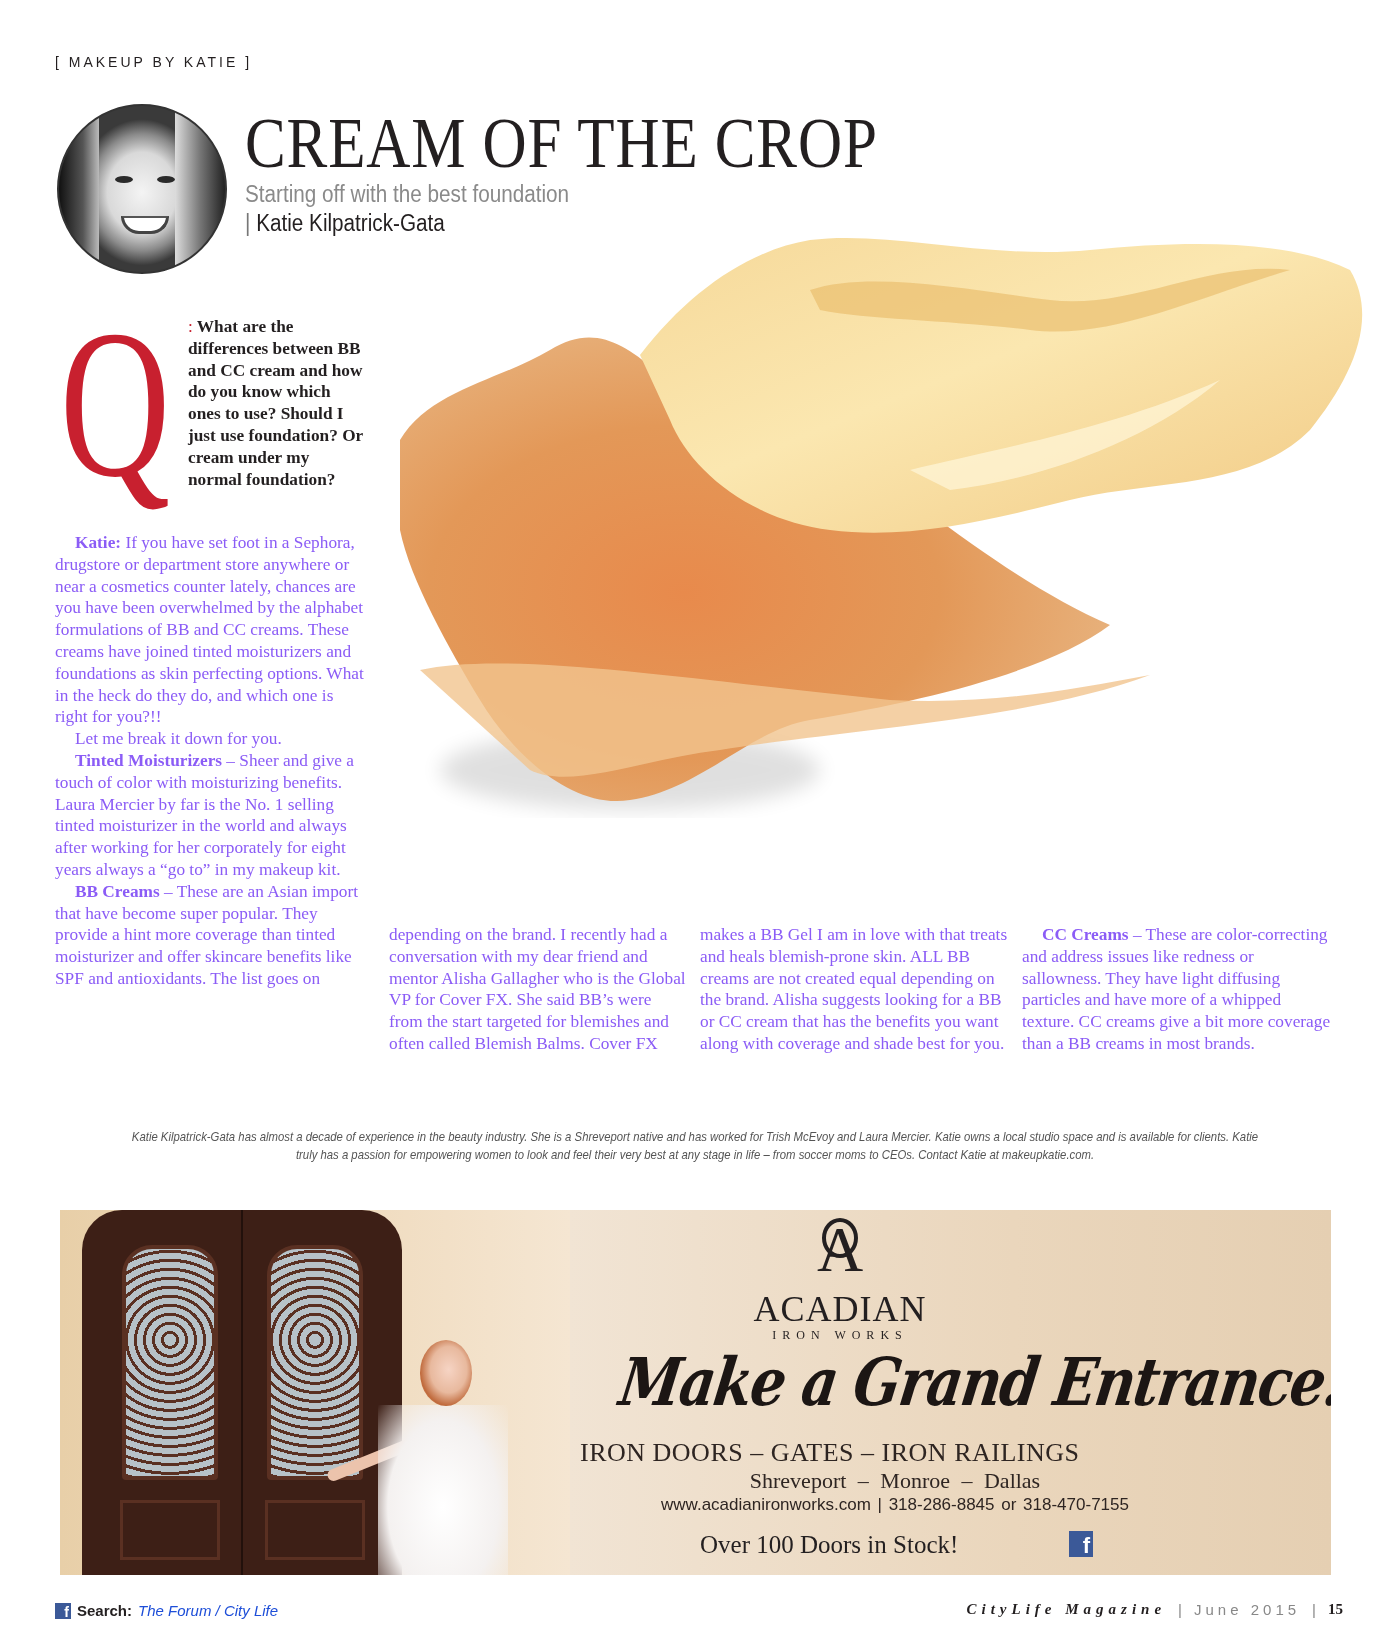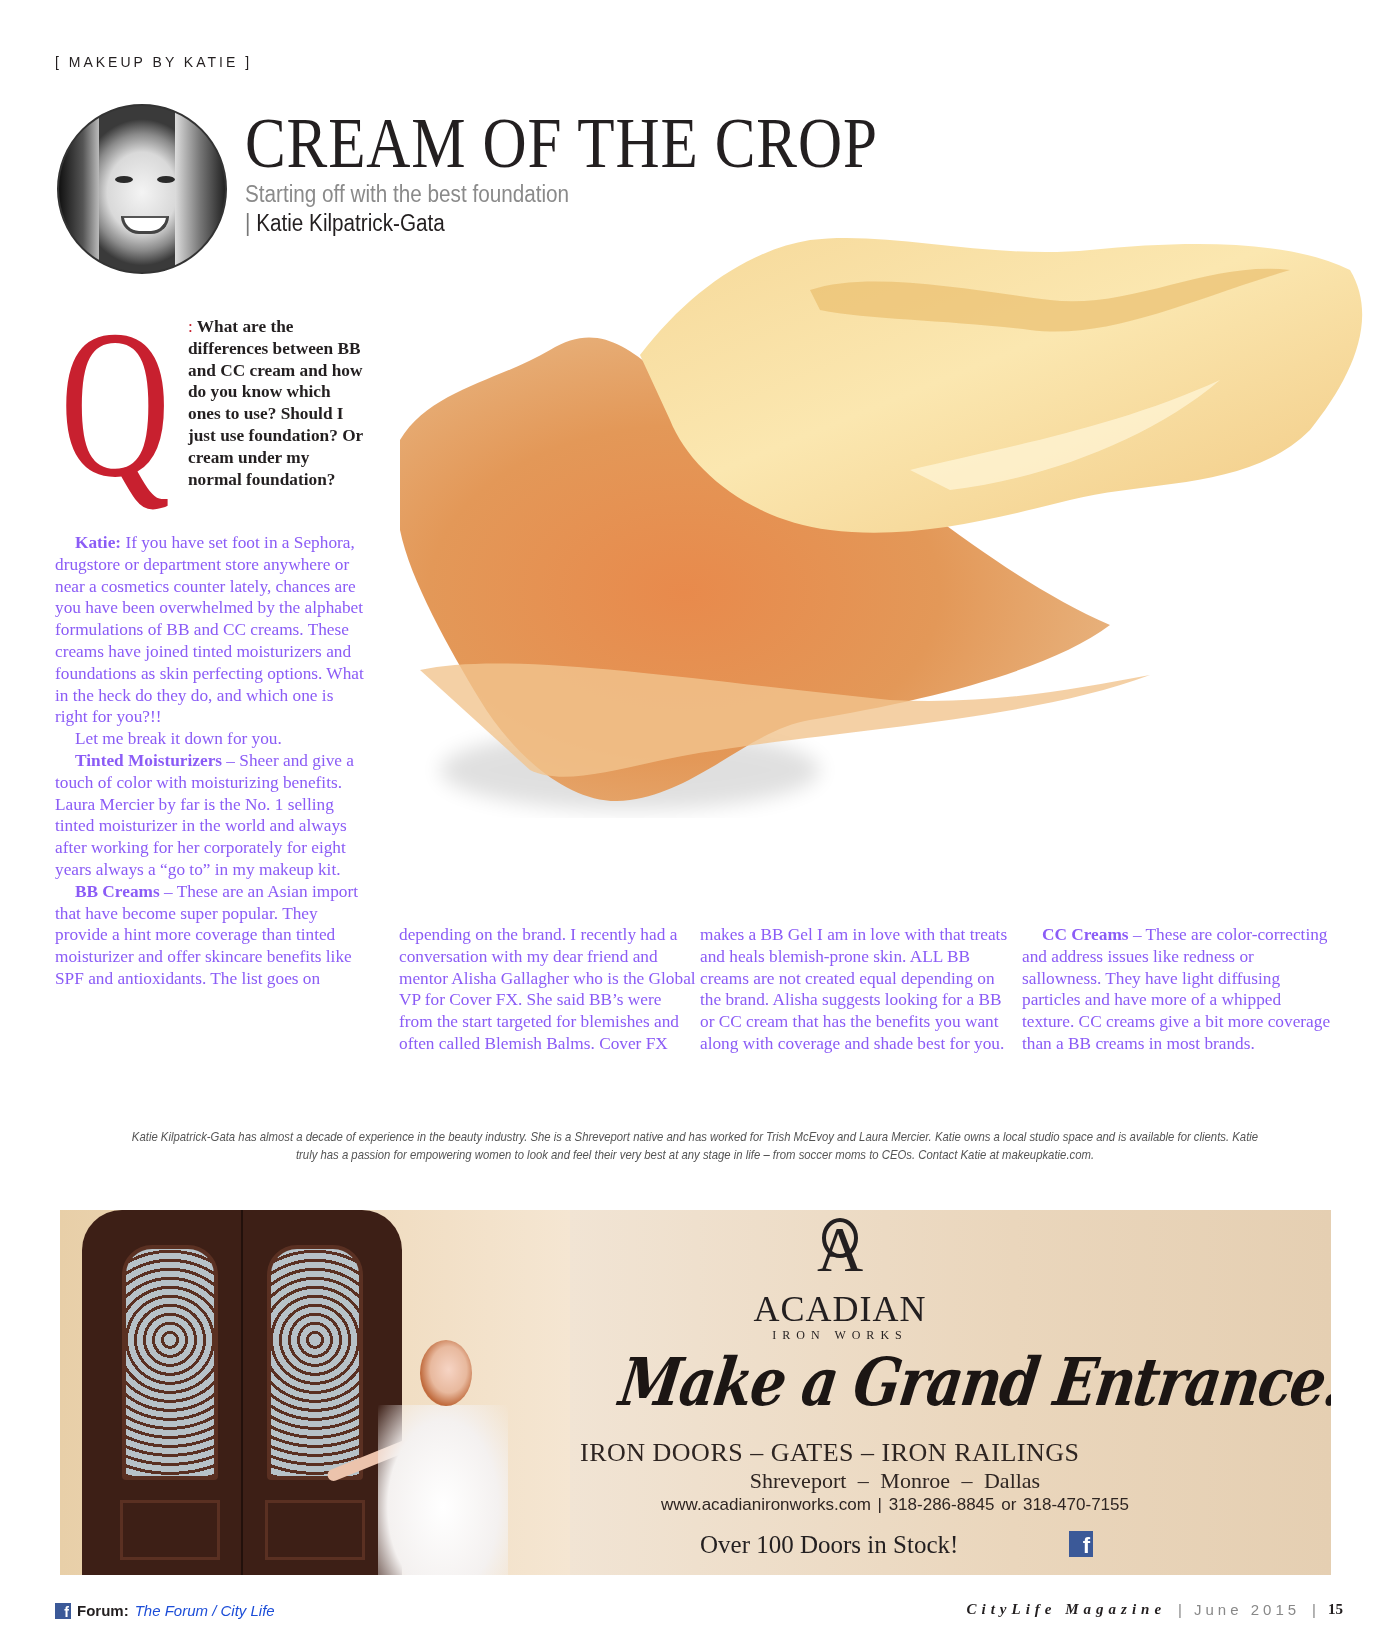--- a/index.html
+++ b/index.html
@@ -24,21 +24,21 @@
 
   .dropq { position: absolute; left: 60px; top: 298px; font-family: "Liberation Serif", serif; font-size: 212px; line-height: 1; color: #c8202f; transform: scaleX(0.72); transform-origin: left top; }
   .question { position: absolute; left: 188px; top: 316px; width: 175px; font-family: Liberation Serif, serif; font-weight: bold; font-size: 17.3px; line-height: 21.8px; color: #231f20; }
   .question .colon { color: #c8202f; font-weight: normal; }
 
   .col { position: absolute; font-family: "Liberation Serif", serif; font-size: 17.3px; line-height: 21.8px; color: #8b5cf6; }
   .col p { text-indent: 20px; }
   .col p.noindent { text-indent: 0; }
   .col b { font-weight: bold; }
   .col1 { left: 55px; top: 532px; width: 310px; }
-  .col2 { left: 399px; top: 924px; width: 300px; }
+  .col2 { left: 389px; top: 924px; width: 300px; }
   .col3 { left: 700px; top: 924px; width: 310px; }
   .col4 { left: 1022px; top: 924px; width: 310px; }
 
   .bio { position: absolute; left: 62px; top: 1128px; width: 1266px; text-align: center; font-family: "Liberation Sans", sans-serif; font-style: italic; font-size: 12.6px; line-height: 18px; color: #555; transform: scaleX(0.9); transform-origin: center top; }
 
   .ad { position: absolute; left: 60px; top: 1210px; width: 1271px; height: 365px; overflow: hidden;
     background: linear-gradient(90deg, #f3e8dc 0%, #f1e4d4 40%, #ead6bc 75%, #e5cfb2 100%); }
   .ad-photo { position: absolute; left: 0; top: 0; width: 510px; height: 365px; background: linear-gradient(90deg, #e8cfa8 0%, #f0dcc0 60%, #f5e6d2 100%); }
   .ad-door { position: absolute; left: 22px; top: 0; width: 320px; height: 365px; background: #3d1f16; border-radius: 40px 40px 0 0; }
   .ad-door .pane { position: absolute; top: 35px; width: 96px; height: 235px; border-radius: 30px 30px 4px 4px; background: repeating-radial-gradient(circle at 50% 40%, #b7c2c8 0 6px, #5a3022 6px 9px); border: 4px solid #5a3022; }
@@ -160,21 +160,21 @@
   <div class="ad-slogan">Make a Grand Entrance!</div>
   <div class="ad-products">IRON DOORS – GATES – IRON RAILINGS</div>
   <div class="ad-cities">Shreveport – Monroe – Dallas</div>
   <div class="ad-contact">www.acadianironworks.com  |  318-286-8845 or 318-470-7155</div>
   <div class="ad-stock">Over 100 Doors in Stock!</div>
   <div class="ad-fb">f</div>
 </div>
 
 <div class="foot-left">
   <span class="fb-mini">f</span>
-  <span class="search">Forum:</span>
+  <span class="search">Search:</span>
   <span class="where"> The Forum / City Life</span>
 </div>
 
 <div class="foot-right">
   <span class="mag">CityLife Magazine</span>
   <span class="sep">|</span>
   <span class="date">June 2015</span>
   <span class="sep">|</span>
   <span class="page">15</span>
 </div>

